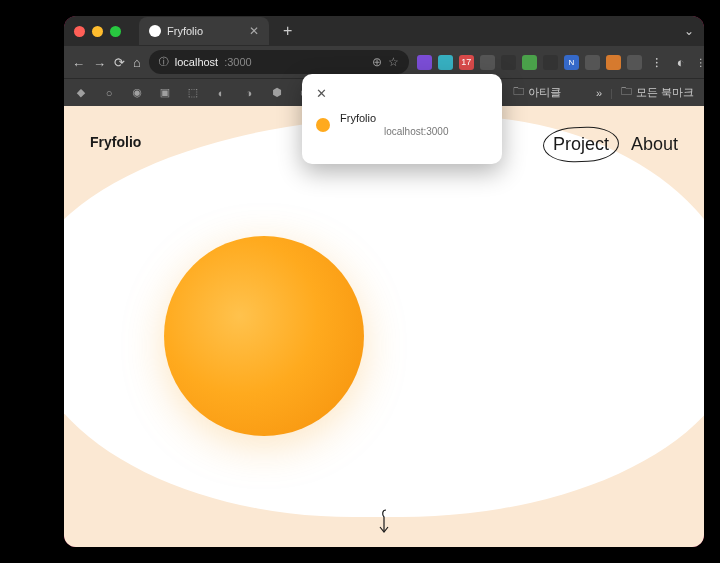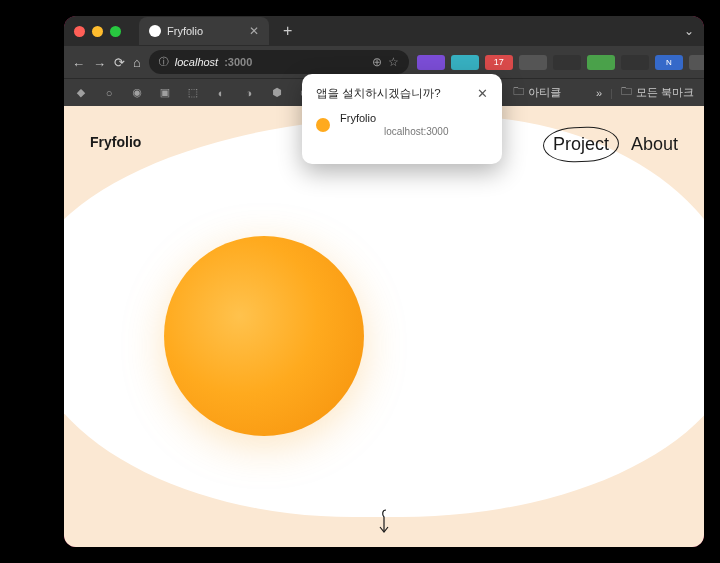--- a/index.html
+++ b/index.html
@@ -72,26 +72,26 @@
       background: #222;
       border-radius: 12px;
       display: flex;
       align-items: center;
       padding: 0 10px;
       gap: 6px;
       color: #bbb;
       font-size: 11px;
     }
     .urlbar .info-icon { color: #aaa; font-size: 10px; }
-    .urlbar .host { color: #eee; font-style: italic; }
-    .urlbar .path { color: #888; font-weight: bold; }
+    .urlbar .host { color: #eee; }
+    .urlbar .path { color: #888; }
     .urlbar-spacer { flex: 1; }
     .url-end { color: #999; font-size: 12px; display: flex; gap: 6px; align-items: center; }
     .ext-row { display: flex; align-items: center; gap: 6px; flex:1; justify-content:flex-end;}
-    .ext { width: 28px; height: 15px; border-radius: 3px; display:flex; align-items:center; justify-content:center; font-size:9px; color:#fff;}
+    .ext { width: 15px; height: 15px; border-radius: 3px; display:flex; align-items:center; justify-content:center; font-size:9px; color:#fff;}
     .ext.purple { background:#7b4dd6;}
     .ext.cyan { background:#37b0c1;}
     .ext.red { background:#d94a4a;}
     .ext.gray { background:#555;}
     .ext.green { background:#4aa14a;}
     .ext.blue { background:#3569c9; font-size:8px;}
     .ext.dark { background:#333;}
     .ext.orange { background:#d67a2e;}
     .kebab { color:#ccc; letter-spacing:1px; font-size:10px;}
 
@@ -298,21 +298,20 @@
     <div class="scroll-arrow">
       <svg width="16" height="28" viewBox="0 0 16 28" fill="none" stroke="#1a1a1a" stroke-width="1.2">
         <path d="M10 3 C6 3 6 8 8 10 L8 24"></path>
         <path d="M4 20 L8 25 L12 20"></path>
       </svg>
     </div>
   </div>
 
   <div class="dialog">
     <div class="dialog-header">
-      <span class="dialog-title">앱을 설치하시겠습니까?</span>
       <span class="dialog-close">✕</span>
     </div>
     <div class="dialog-body">
       <div class="dialog-icon"></div>
       <div class="dialog-app">
         <div>Fryfolio</div>
         <div class="origin">localhost:3000</div>
       </div>
     </div>
   </div>

